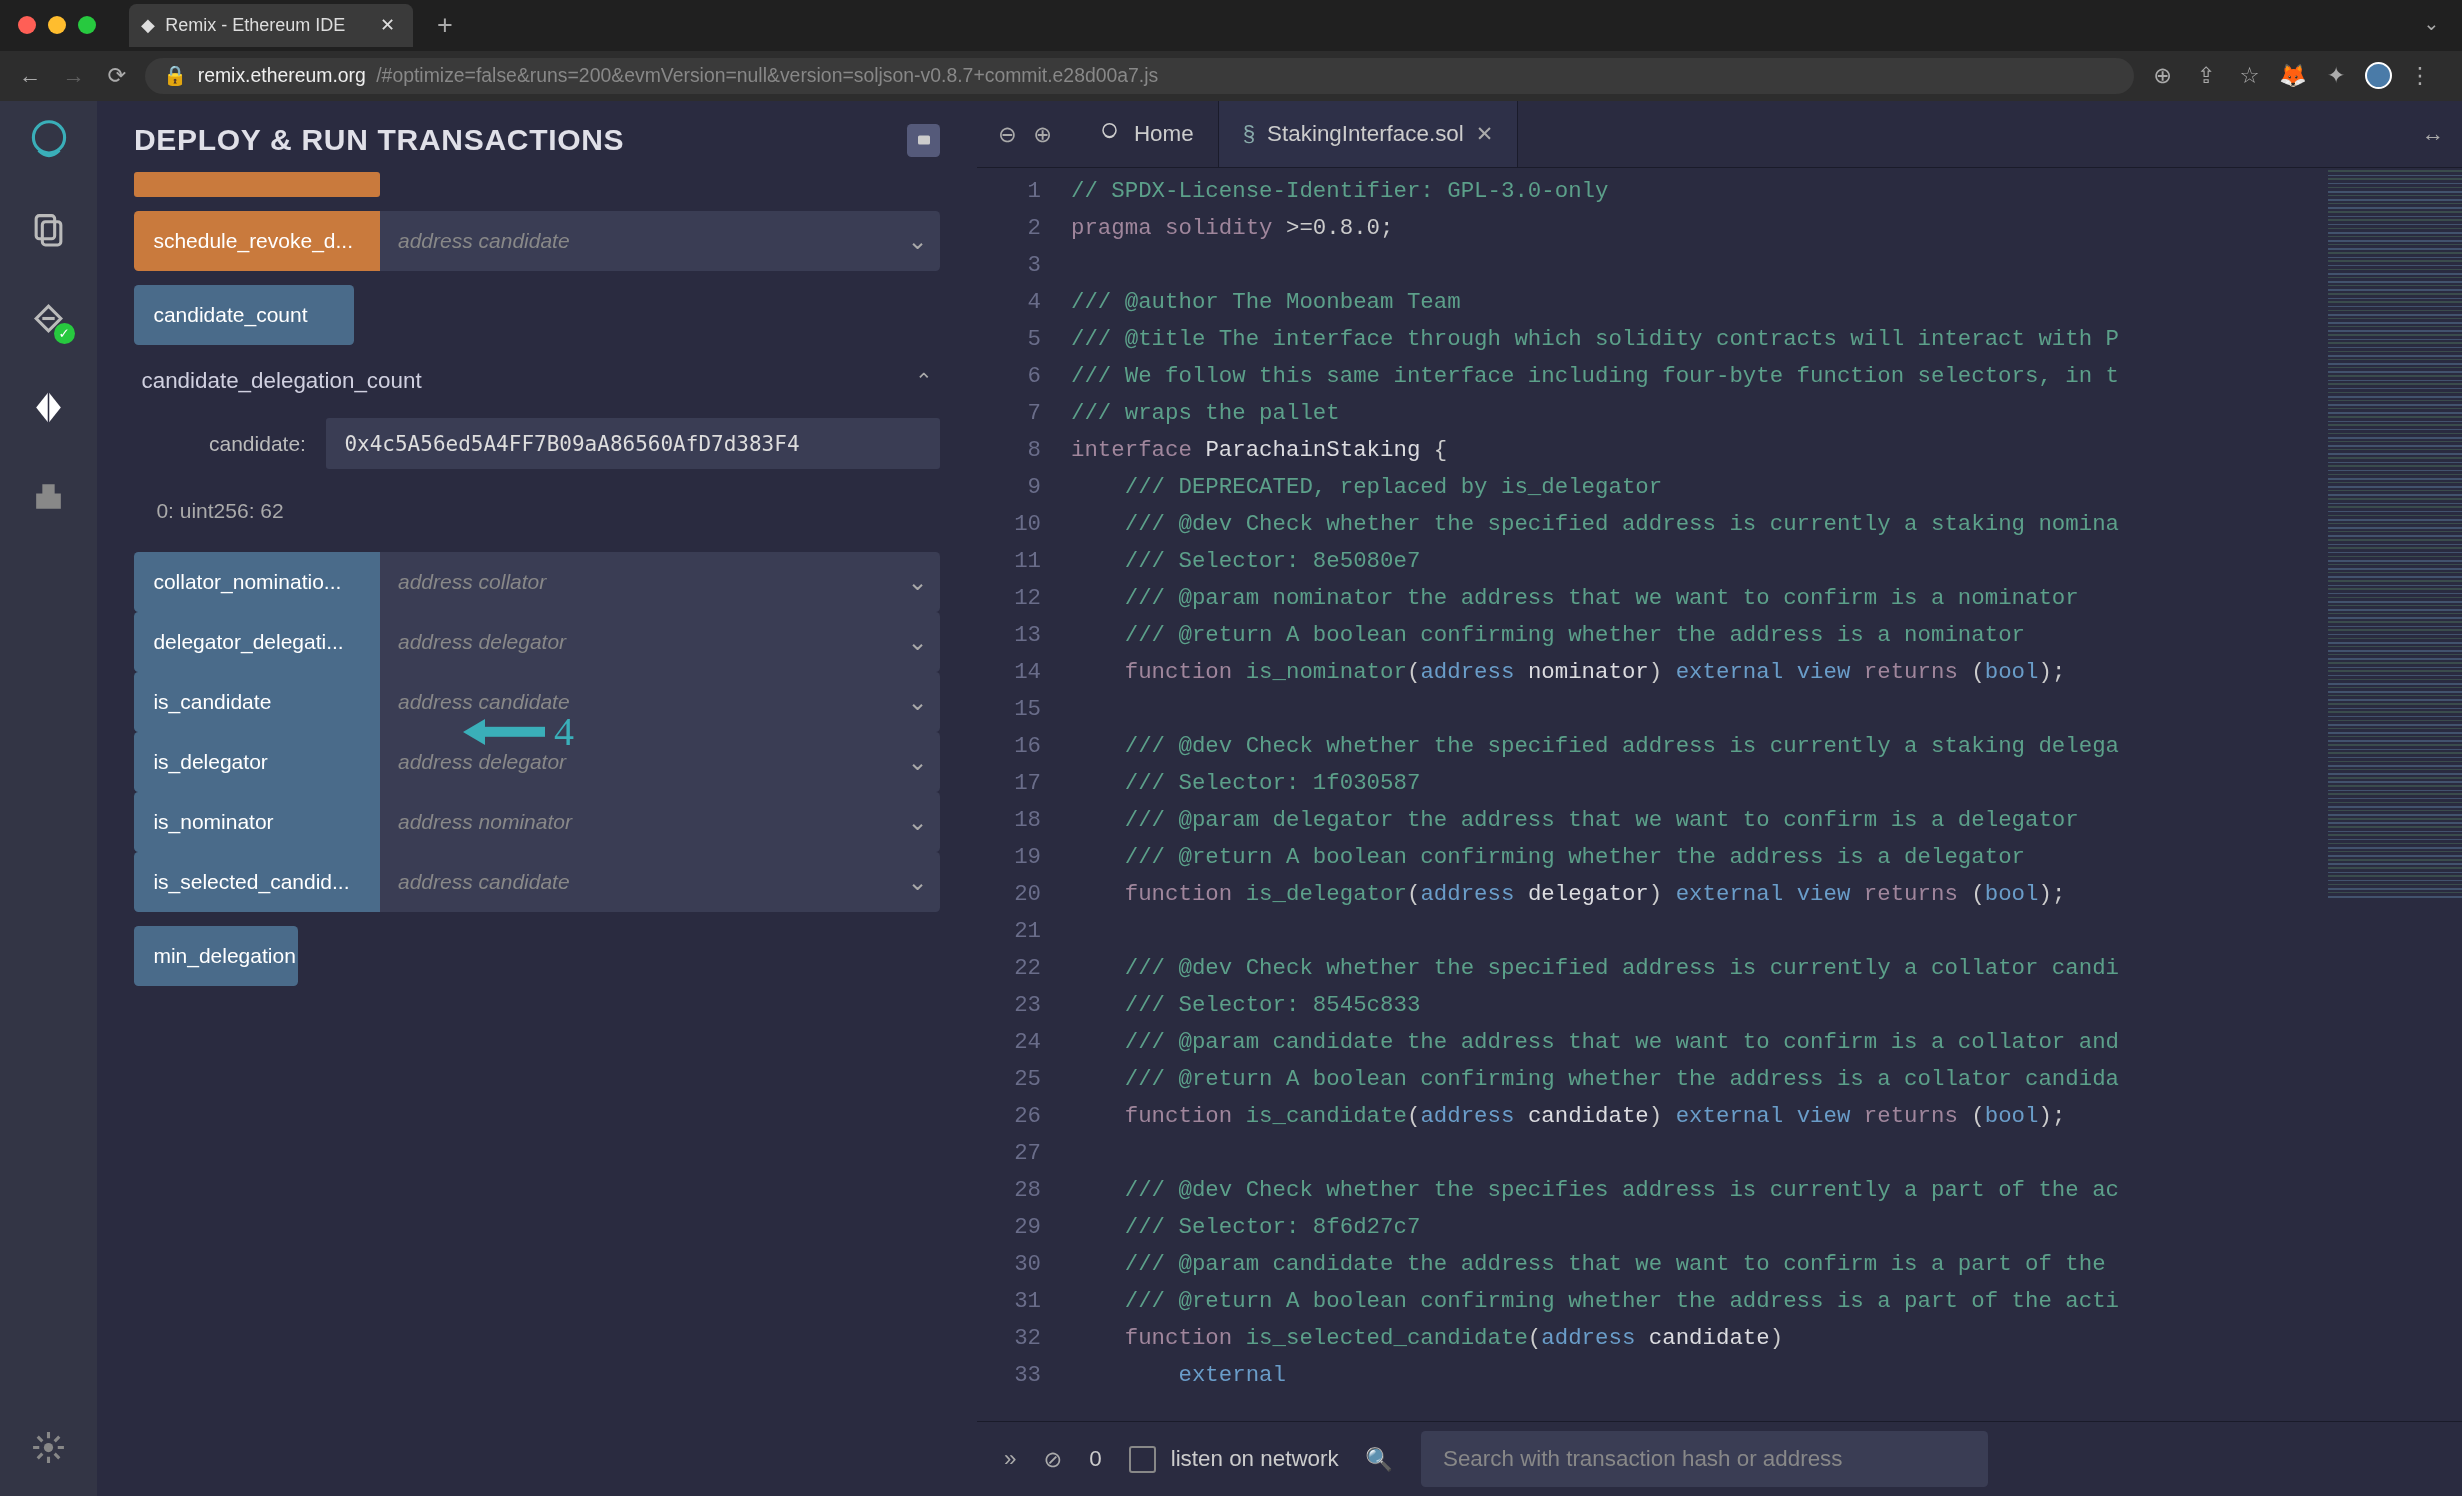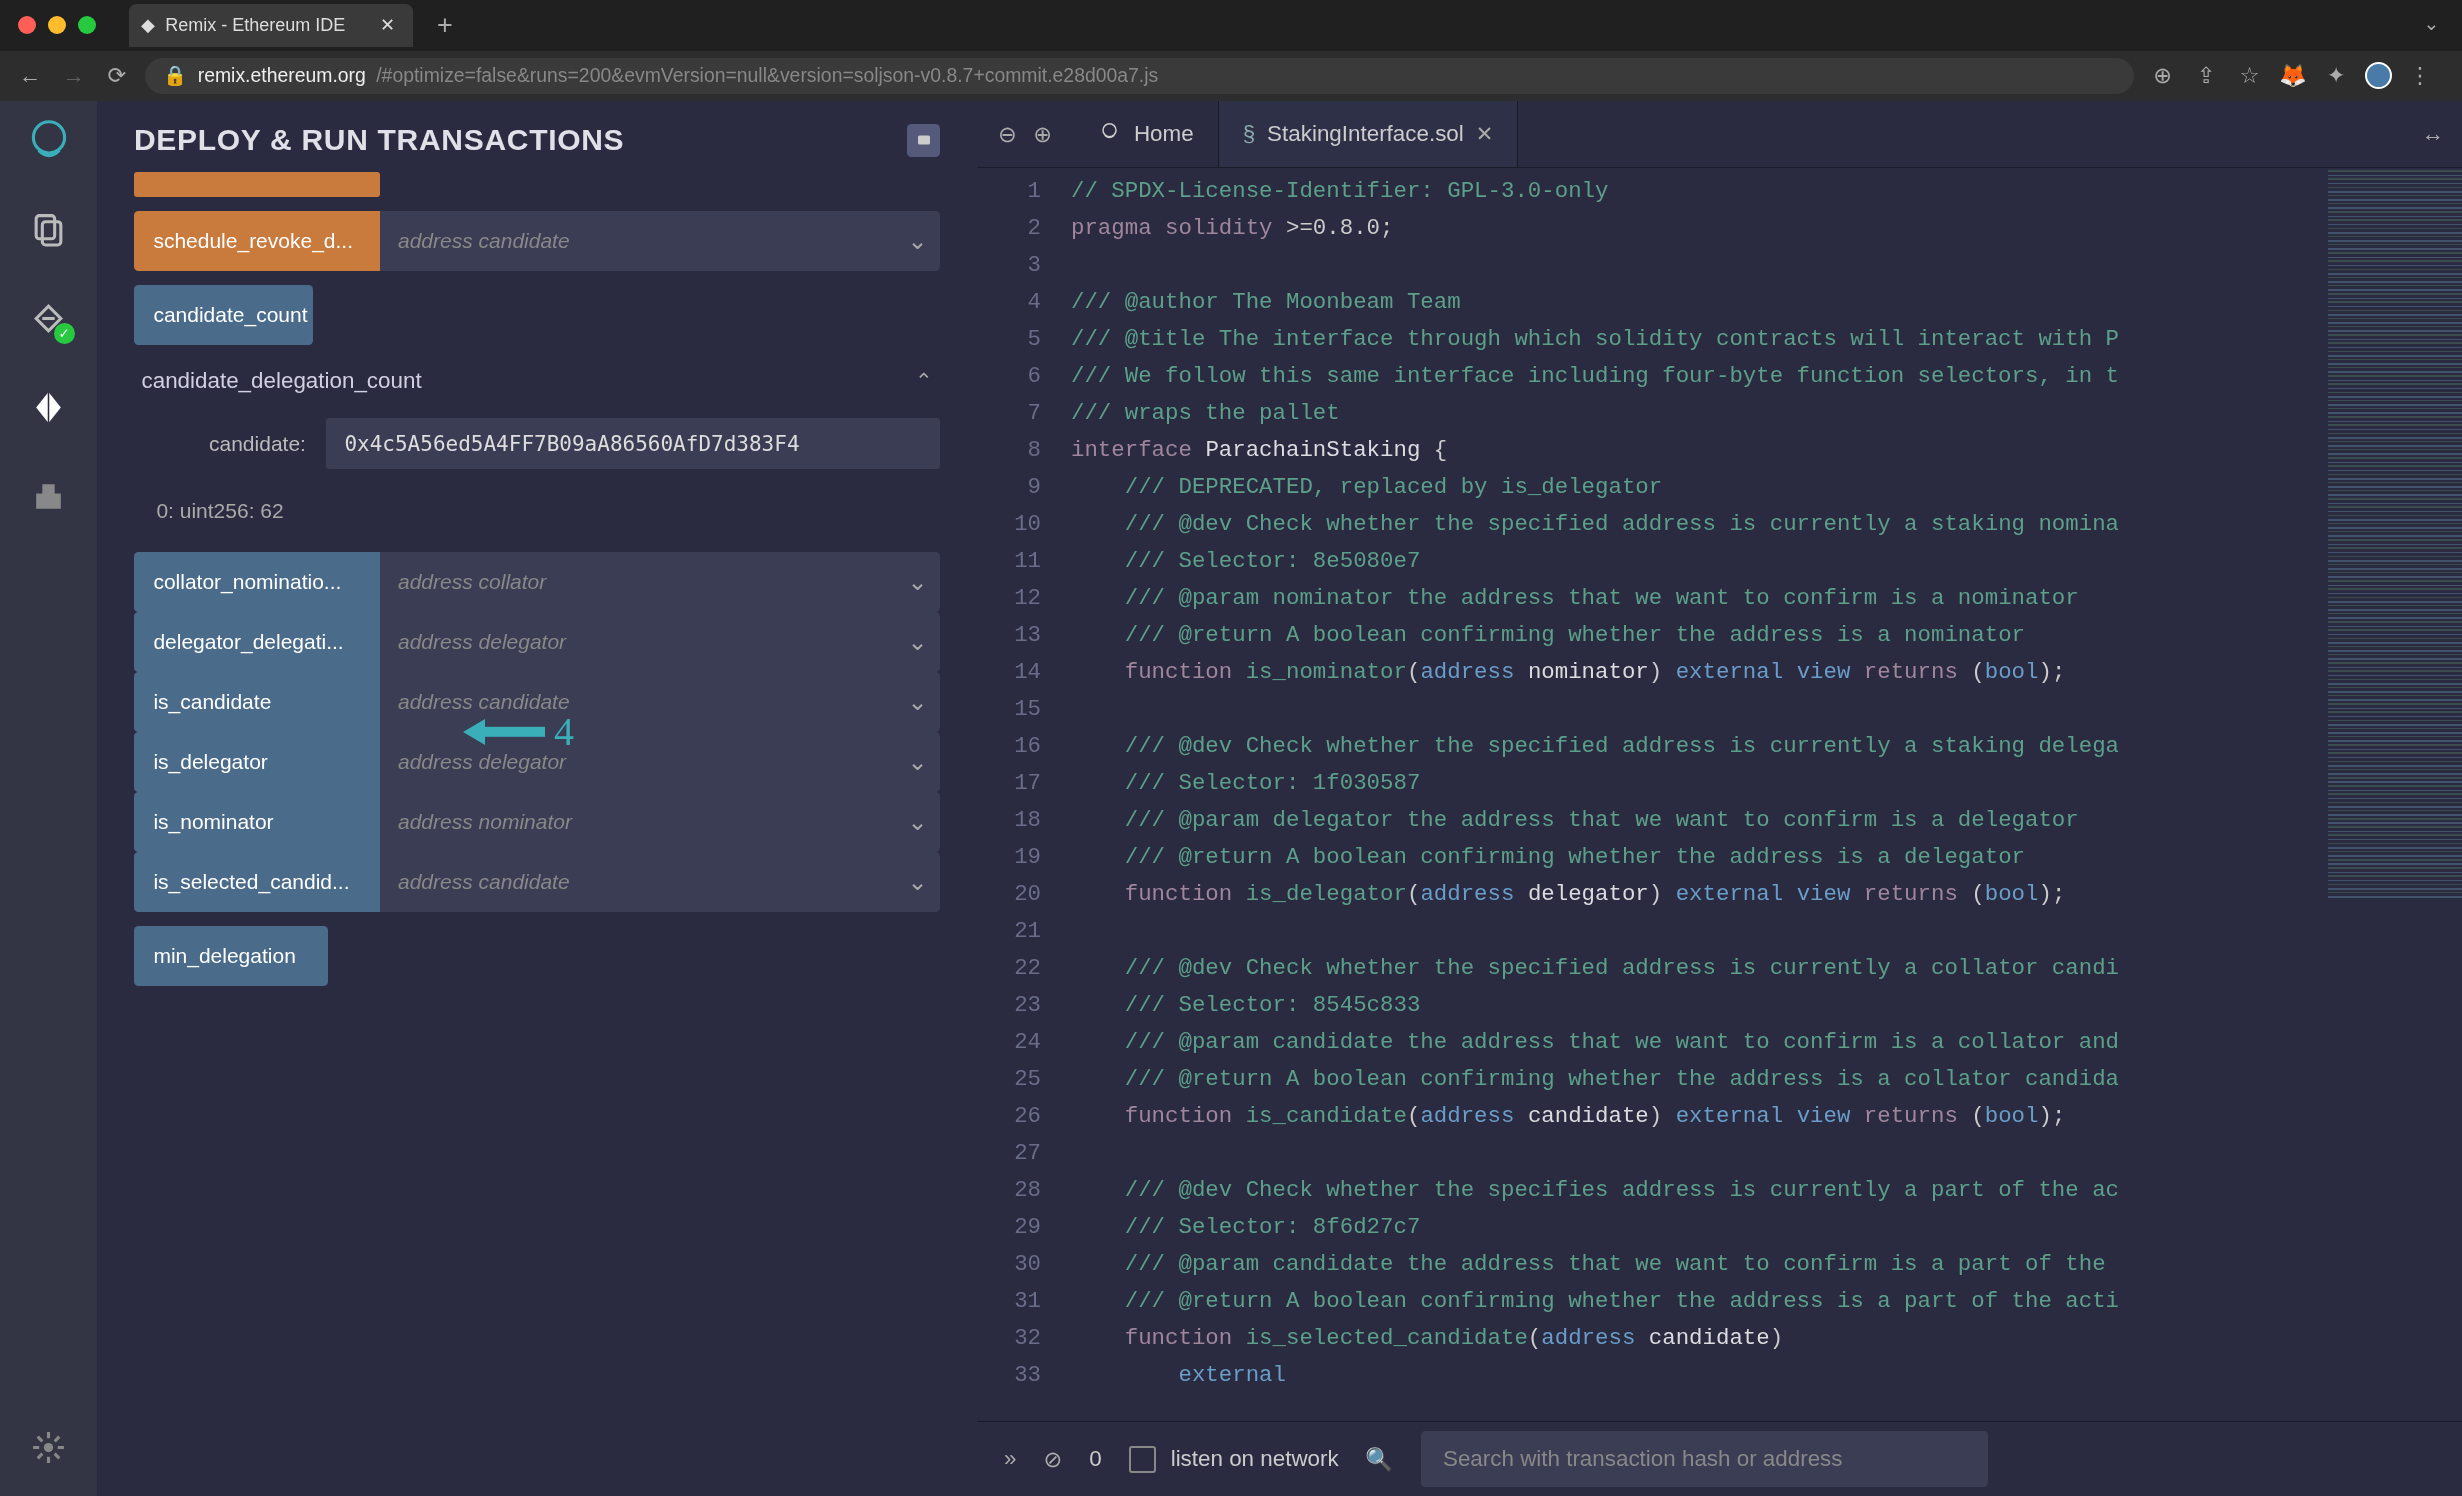--- a/index.html
+++ b/index.html
@@ -359,21 +359,21 @@
     <div class="functions-area">
       <div class="orange-stub"></div>
 
       <div class="fn-row">
         <div class="fn-button orange">schedule_revoke_d...</div>
         <input class="fn-input" placeholder="address candidate" style="">
         <div class="fn-expander">⌄</div>
       </div>
 
       <div class="fn-row" style="height:60px">
-        <div class="fn-button noarg" style="width:179px">candidate_count</div>
+        <div class="fn-button noarg" style="width:220px">candidate_count</div>
       </div>
 
       <div class="expanded-block">
         <div class="expanded-header">
           <span class="name">candidate_delegation_count</span>
           <span class="collapse">⌃</span>
         </div>
         <div class="param-row">
           <label>candidate:</label>
           <input value="0x4c5A56ed5A4FF7B09aA86560AfD7d383F4" style="">
@@ -408,21 +408,21 @@
             <div class="fn-expander">⌄</div>
           </div>
           <div class="fn-row">
             <div class="fn-button">is_selected_candid...</div>
             <input class="fn-input" placeholder="address candidate" style="">
             <div class="fn-expander">⌄</div>
           </div>
         </div>
 
       <div class="fn-row" style="height:60px">
-        <div class="fn-button noarg" style="width:194px">min_delegation</div>
+        <div class="fn-button noarg" style="width:164px">min_delegation</div>
       </div>
     </div>
 
     <div class="annot" style="top:357px;left:925px">
         <div class="arrow"></div>
         <span class="num">1</span>
       </div>
     <div class="annot" style="top:424px;left:925px">
         <div class="arrow"></div>
         <span class="num">2</span>

